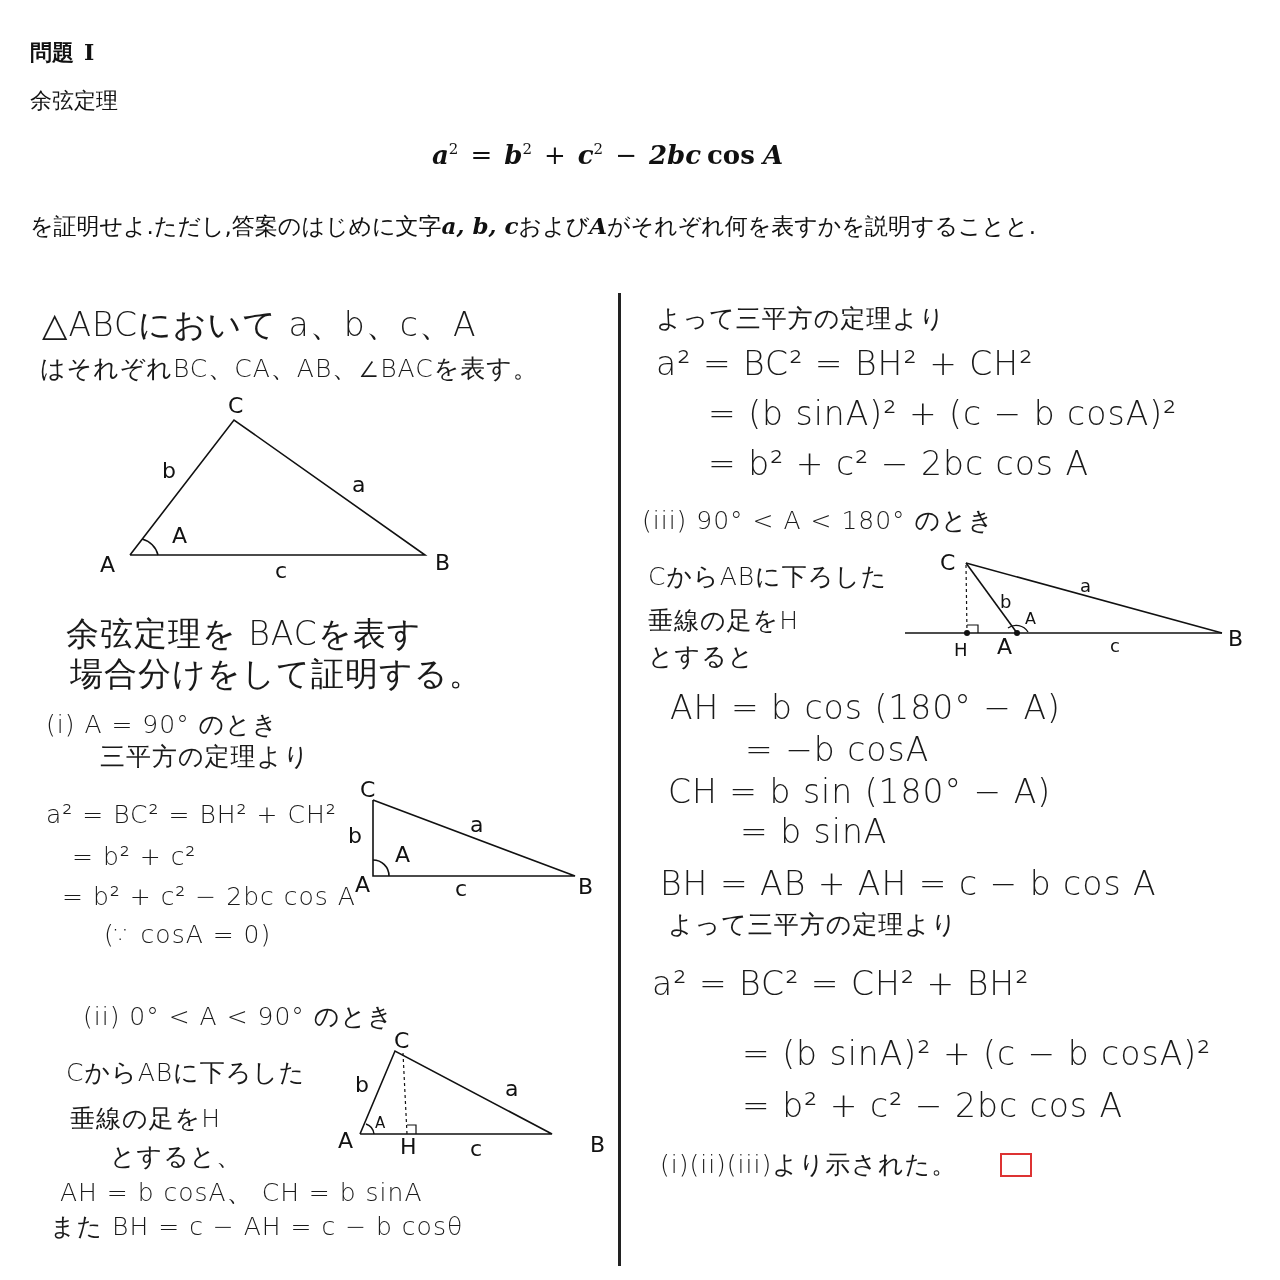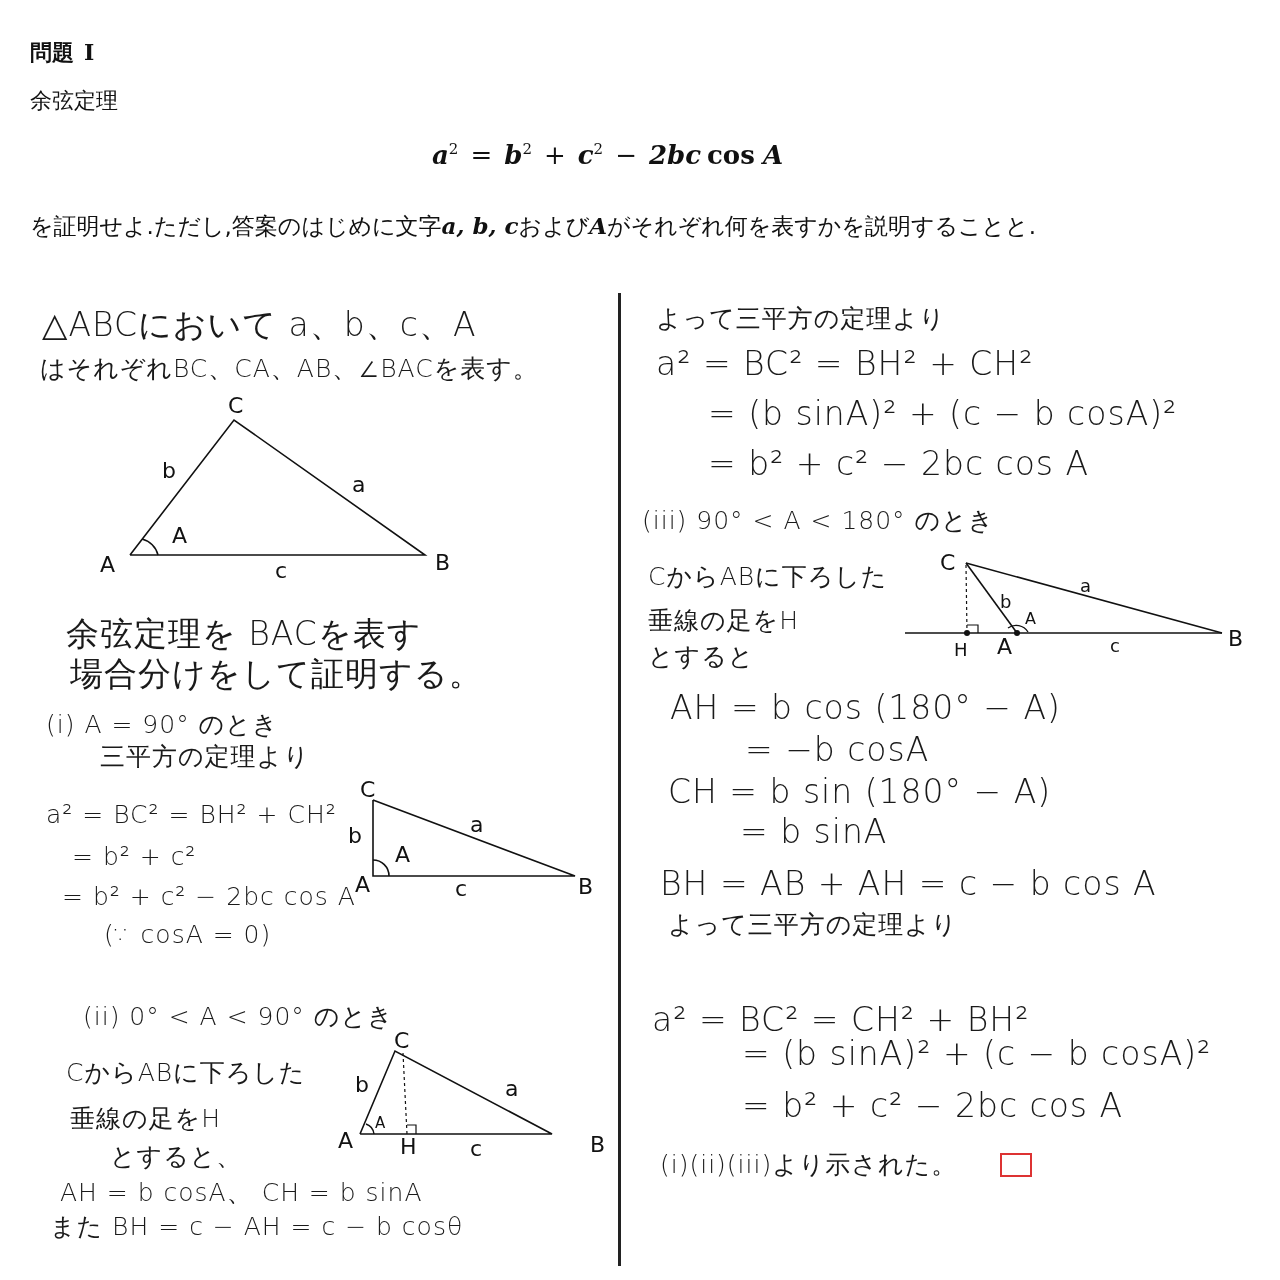--- a/index.html
+++ b/index.html
@@ -127,18 +127,18 @@
   <text x="1110" y="652" style="font-size:18px">c</text>
   <text x="1025" y="624" style="font-size:16px">A</text>
 </svg>
 
 <div class="abs hw l" style="left:670px;top:688px;">AH = b cos (180° − A)</div>
 <div class="abs hw l" style="left:745px;top:730px;">= −b cosA</div>
 <div class="abs hw l" style="left:668px;top:772px;">CH = b sin (180° − A)</div>
 <div class="abs hw l" style="left:740px;top:812px;">= b sinA</div>
 <div class="abs hw l" style="left:660px;top:864px;">BH = AB + AH = c − b cos A</div>
 <div class="abs hw m" style="left:668px;top:908px;">よって三平方の定理より</div>
-<div class="abs hw l" style="left:652px;top:964px;margin-top:36px;">a² = BC² = CH² + BH²</div>
+<div class="abs hw l" style="left:652px;top:964px;">a² = BC² = CH² + BH²</div>
 <div class="abs hw l" style="left:742px;top:1034px;">= (b sinA)² + (c − b cosA)²</div>
 <div class="abs hw l" style="left:742px;top:1086px;">= b² + c² − 2bc cos A</div>
 
 <div class="abs hw m" style="left:660px;top:1148px;">(i)(ii)(iii)より示された。</div>
 <div class="abs qed"></div>
 
 </body></html>

